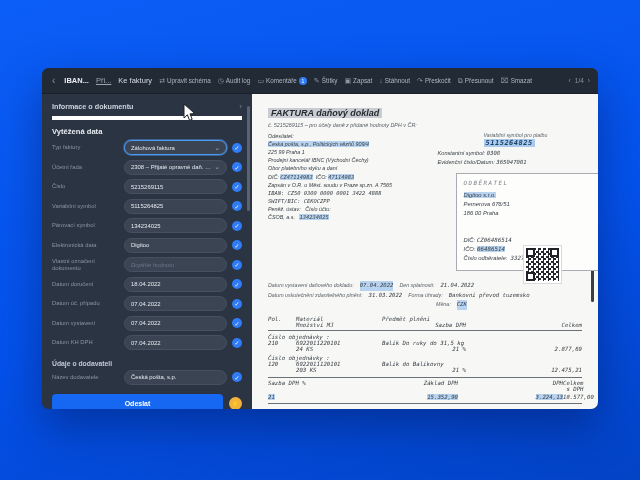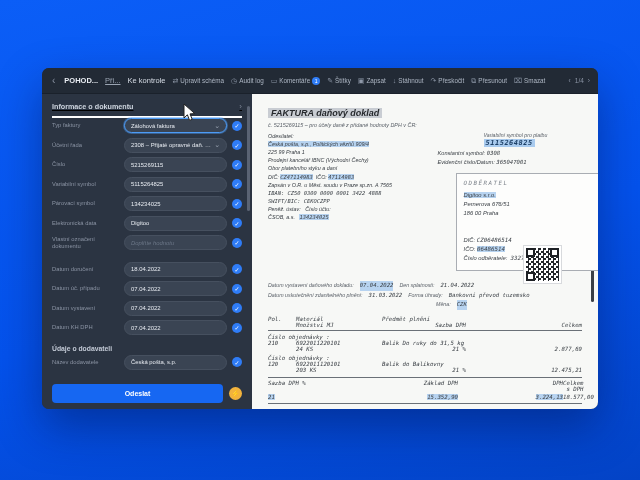--- a/index.html
+++ b/index.html
@@ -33,21 +33,21 @@
   }
   .tb-spacer { flex:1; }
   .pager { display:flex; align-items:center; gap:4px; color:#8a93a3; font-size:6.5px; }
   
   .app-body { flex:1; display:flex; min-height:0; }
   .sidebar {
     width:210px; flex:0 0 210px; background:#2b3442; position:relative;
     padding:6px 10px 6px 10px; display:flex; flex-direction:column;
   }
   .sb-scroll { position:absolute; right:2px; top:12px; width:3px; height:105px; border-radius:2px; background:#5a6373; }
-  .sb-header { display:flex; align-items:center; justify-content:space-between; padding:2px 0 5px 0; border-bottom:2px solid #ffffff;text-decoration:underline; }
+  .sb-header { display:flex; align-items:center; justify-content:space-between; padding:2px 0 5px 0; border-bottom:4px solid #ffffff; }
   .sb-header-title { color:#cdd4de; font-size:7.2px; font-weight:bold; }
   .sb-header-chev { color:#7d8696; font-size:8px; }
   .sb-section { color:#e8ecf2; font-size:7.6px; font-weight:bold; margin:7px 0 4px 0; }
   .sb-subsection { color:#c3cad6; font-size:6.8px; font-weight:bold; margin:5px 0 3px 0; }
   .f-row { display:flex; align-items:center; margin-bottom:4.5px; }
   .f-label { width:72px; flex:0 0 72px; color:#8a93a3; font-size:5.8px; line-height:1.15; padding-right:4px; }
   .f-ctl {
     flex:1; height:15px; background:#3a4453; border:1px solid #46505f; border-radius:8px;
     display:flex; align-items:center; padding:0 6px; min-width:0;
   }
@@ -123,23 +123,23 @@
   
   .cursor { position:absolute; left:183px; top:103px; width:14px; height:20px; z-index:50; }
 </style>
 </head>
 <body>
 
 <div class="window">
 
   <div class="toolbar">
     <span class="tb-back">‹</span>
-    <span class="crumb-main">POHOD...</span>
+    <span class="crumb-main">IBAN...</span>
     <span class="crumb">Při...</span>
-    <span class="crumb-status">Ke kontrole</span>
+    <span class="crumb-status">Ke faktury</span>
 
     <span class="tb-btn">
       <span class="tb-ico">⇄</span>
       <span>Upravit schéma</span>
     </span>
     <span class="tb-btn">
       <span class="tb-ico">◷</span>
       <span>Audit log</span>
     </span>
     <span class="tb-btn">
@@ -183,20 +183,21 @@
   <div class="app-body">
 
     <div class="sidebar">
       <div class="sb-scroll"></div>
 
       <div class="sb-header">
         <span class="sb-header-title">Informace o dokumentu</span>
         <span class="sb-header-chev">›</span>
       </div>
 
+      <div class="sb-section">Vytěžená data</div>
 
       <div class="f-row">
         <span class="f-label">Typ faktury</span>
         <div class="f-ctl focused">
           <span class="f-val">Zálohová faktura</span>
           <span class="chev">⌄</span>
         </div>
         <span class="chk">✓</span>
       </div>
 

